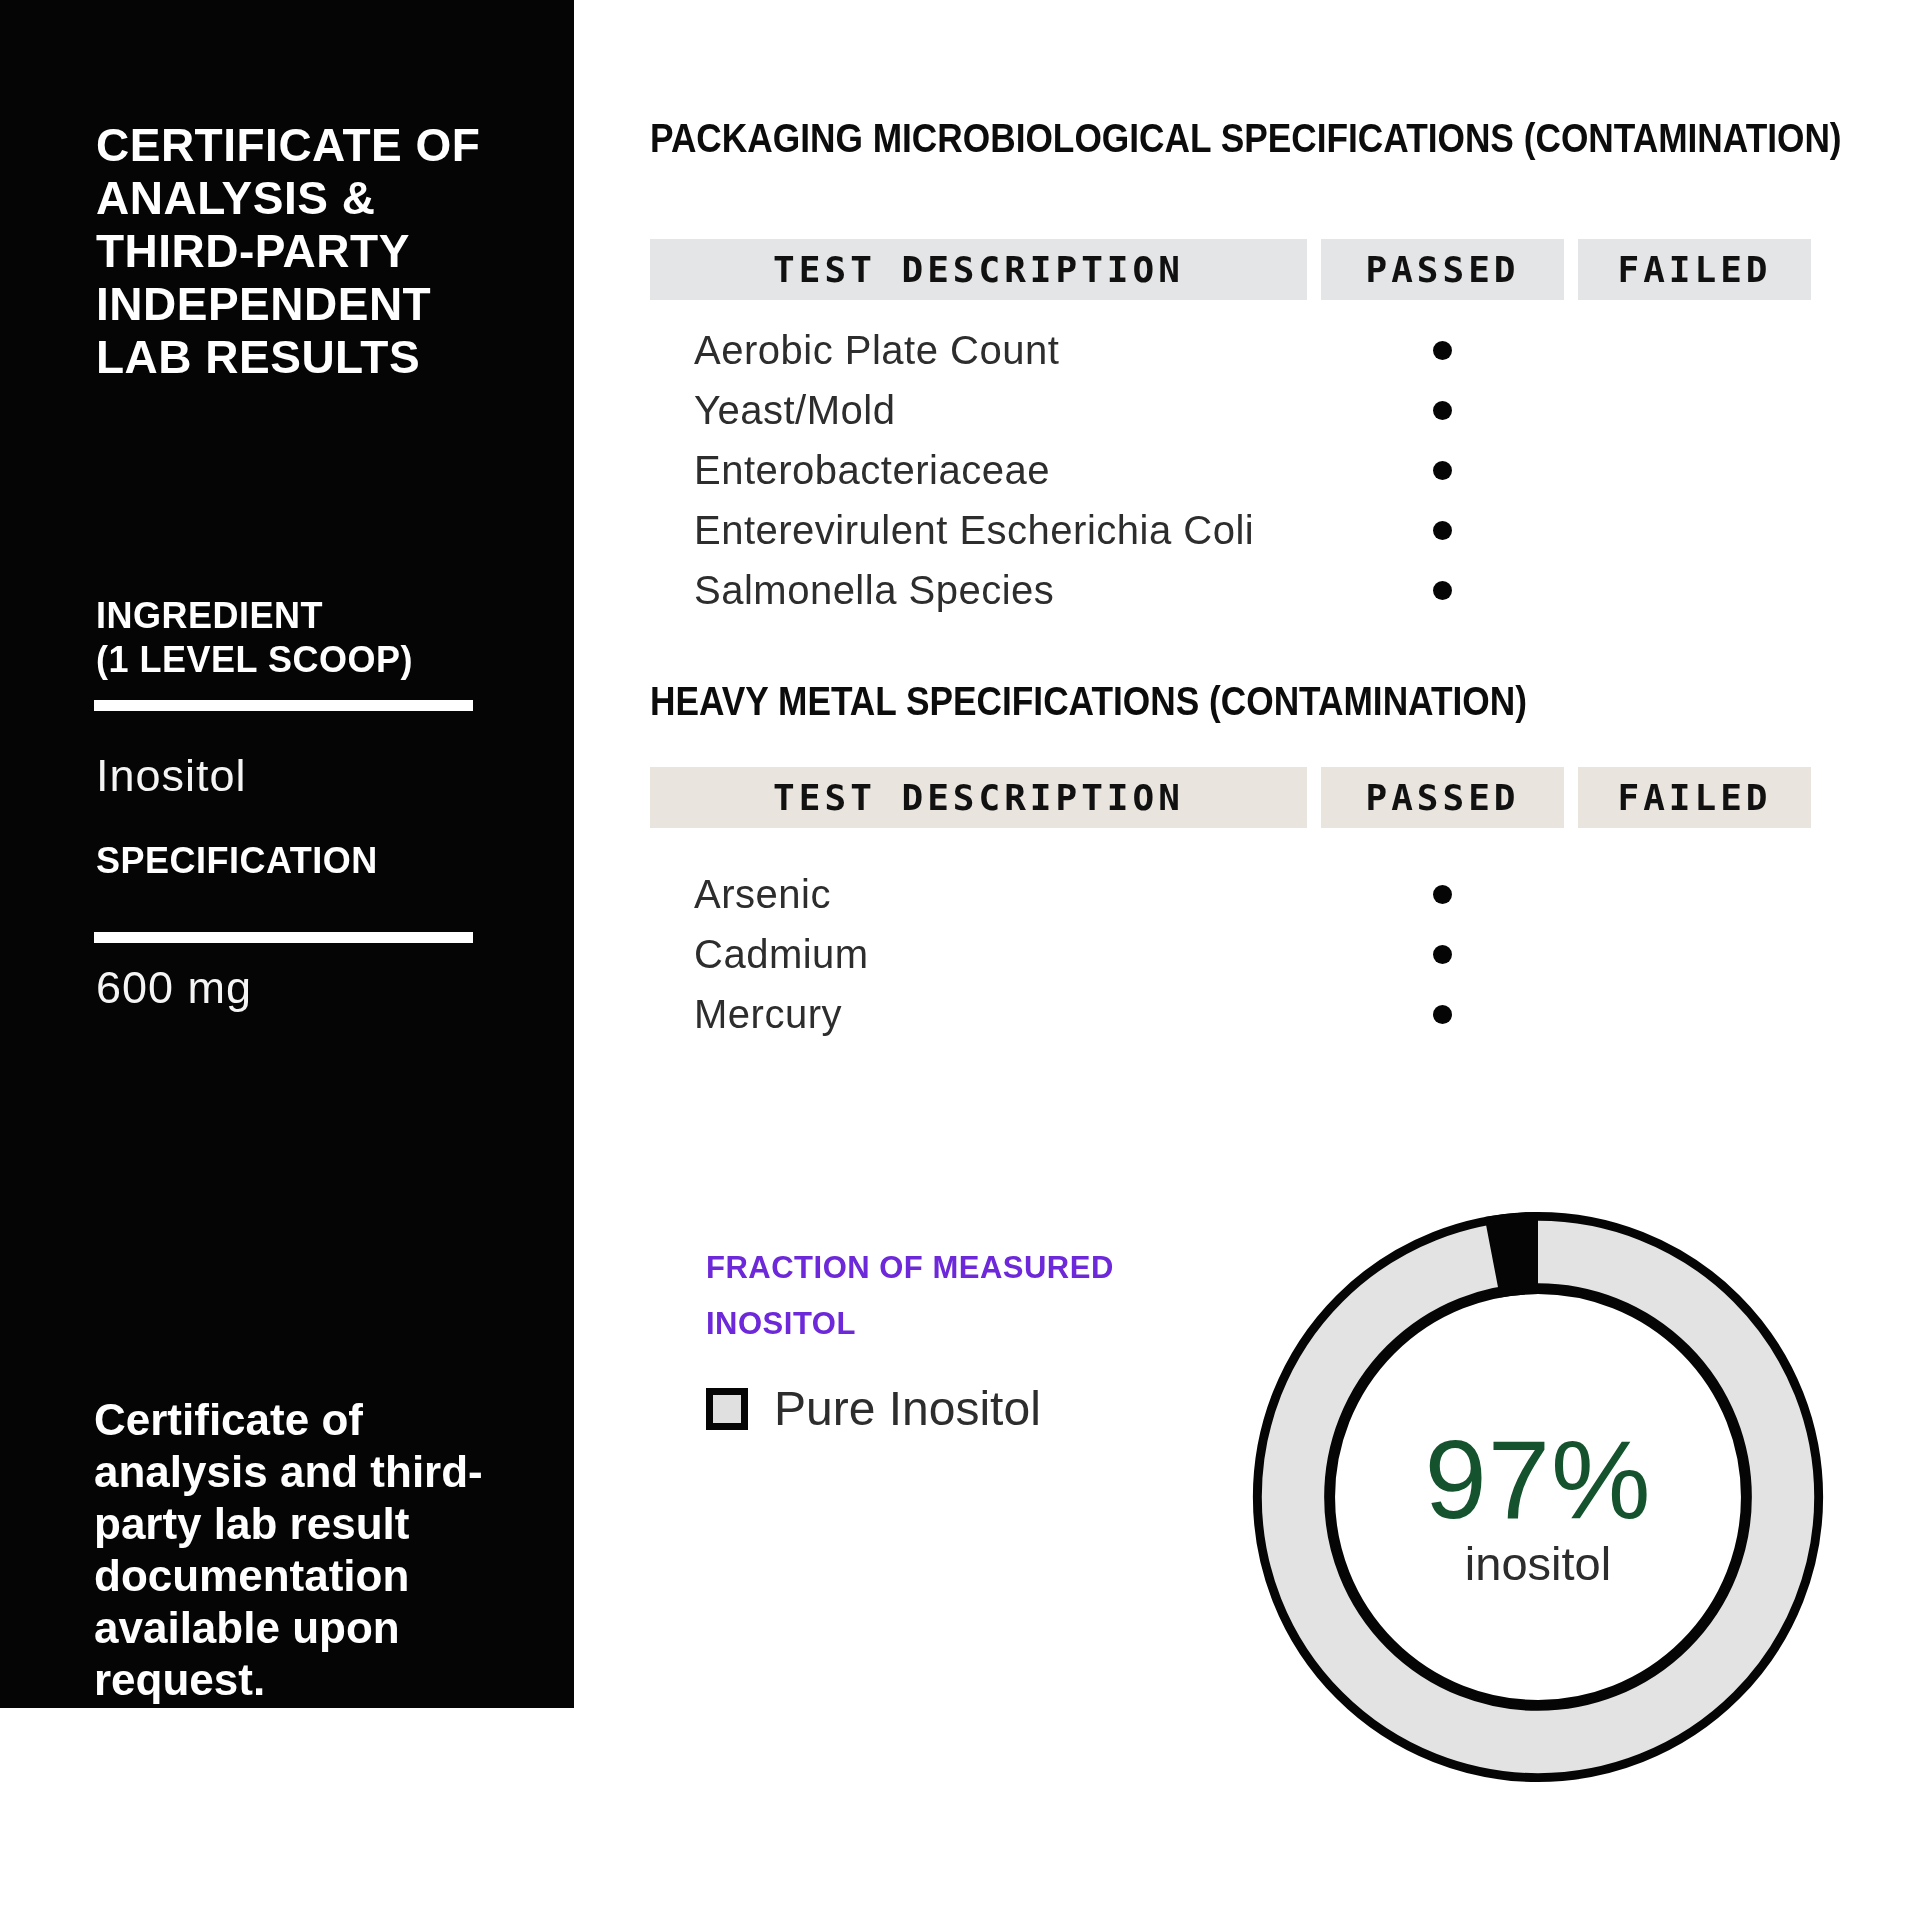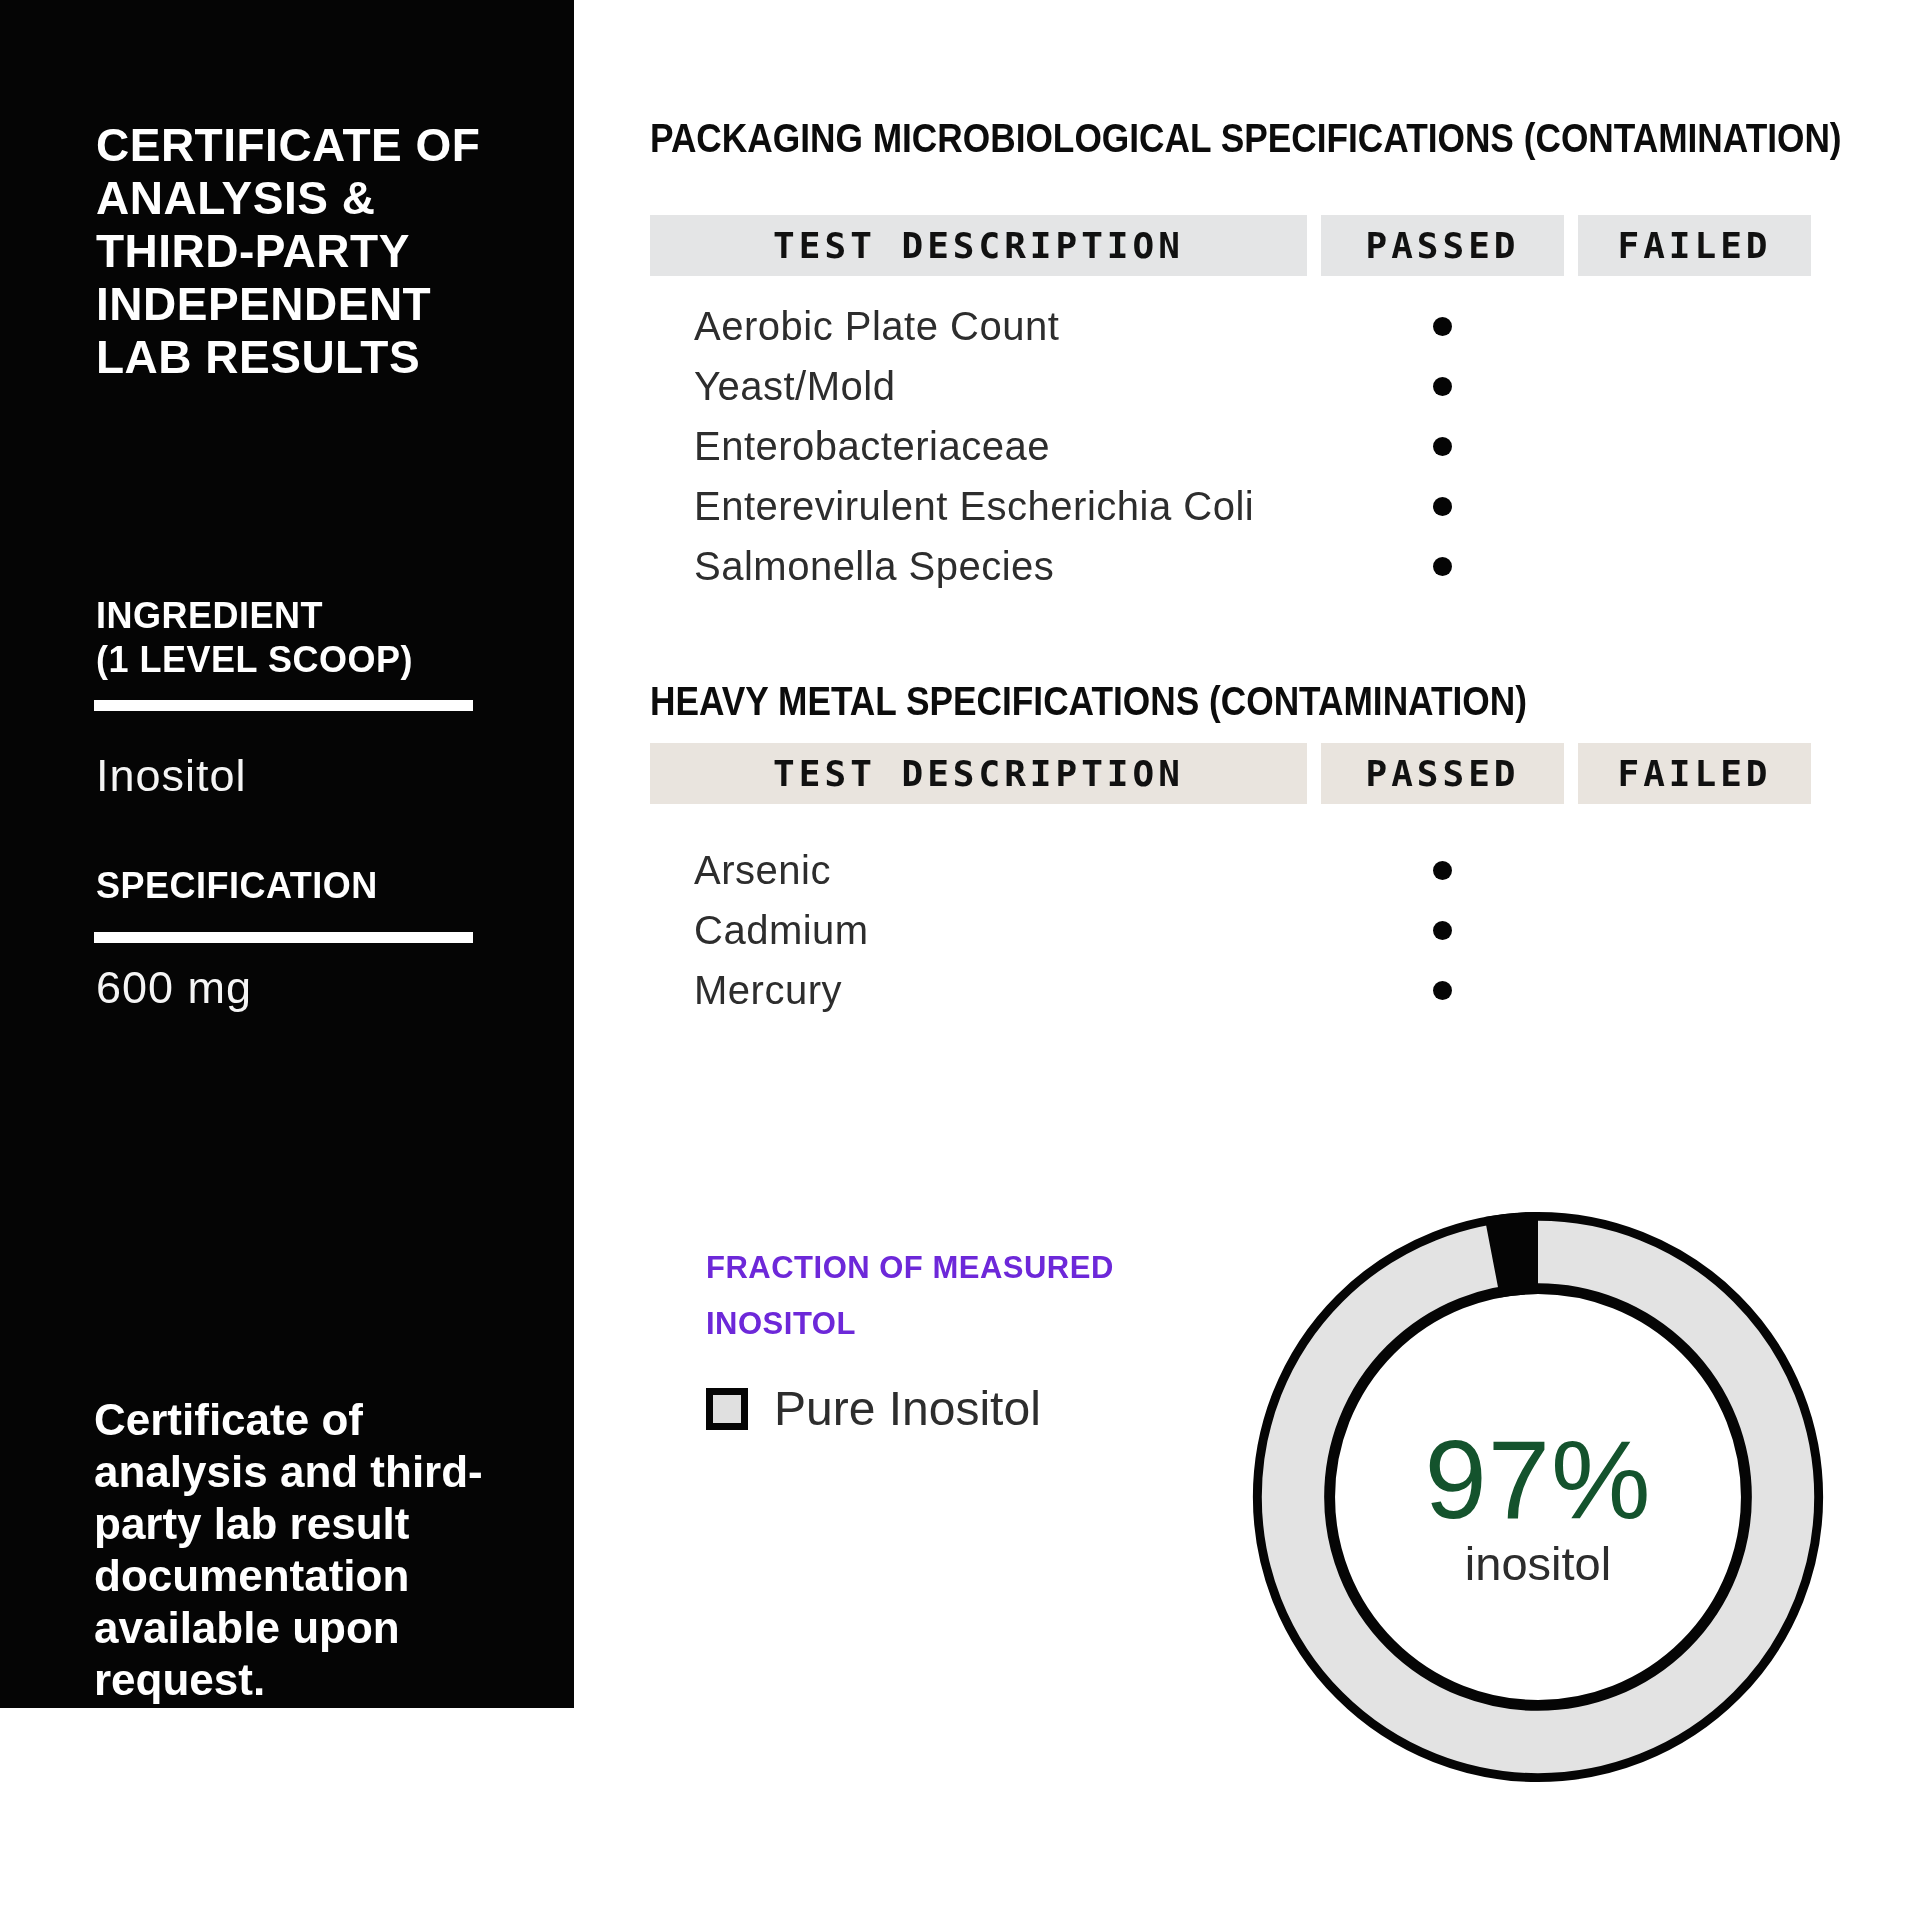--- a/index.html
+++ b/index.html
@@ -38,21 +38,21 @@
   }
 
   
   .section-title {
     position:absolute; left:650px;
     font-size:41px; font-weight:700; color:#0c0c0c;
     white-space:nowrap; letter-spacing:0px;
     transform:scaleX(0.86); transform-origin:left center;
   }
   .spec-table {
-    position:absolute; left:650px; width:1160px;
+    position:absolute; left:650px; width:1160px;margin-top:24px;
   }
   .t-head, .t-row {
     display:grid; grid-template-columns:657px 243px 233px; column-gap:14px;
     align-items:center;
   }
   .t-head .cell {
     height:61px; display:flex; align-items:center; justify-content:center;
     font-family:"DejaVu Sans Mono", monospace;
     font-weight:700; font-size:36px; letter-spacing:4px; color:#111111;
   }
@@ -96,21 +96,21 @@
 <body>
 
 <div class="sidebar">
   <div class="sb-title">CERTIFICATE OF ANALYSIS &amp; THIRD-PARTY INDEPENDENT LAB RESULTS</div>
 
   <div class="sb-block-label" style="top:594px;">INGREDIENT
 (1 LEVEL SCOOP)</div>
   <div class="sb-rule" style="top:700px;"></div>
   <div class="sb-value" style="top:750px;">Inositol</div>
 
-  <div class="sb-block-label" style="top:864px;">SPECIFICATION</div>
+  <div class="sb-block-label" style="top:839px;">SPECIFICATION</div>
   <div class="sb-rule" style="top:932px;"></div>
   <div class="sb-value" style="top:962px;">600 mg</div>
 
   <div class="sb-footnote">Certificate of analysis and third-party lab result documentation available upon request.</div>
 </div>
 
 <div class="section-title" style="top:115px;">PACKAGING MICROBIOLOGICAL SPECIFICATIONS (CONTAMINATION)</div>
 
 <div class="spec-table table-1" style="top:215px;">
   <div class="t-head">

